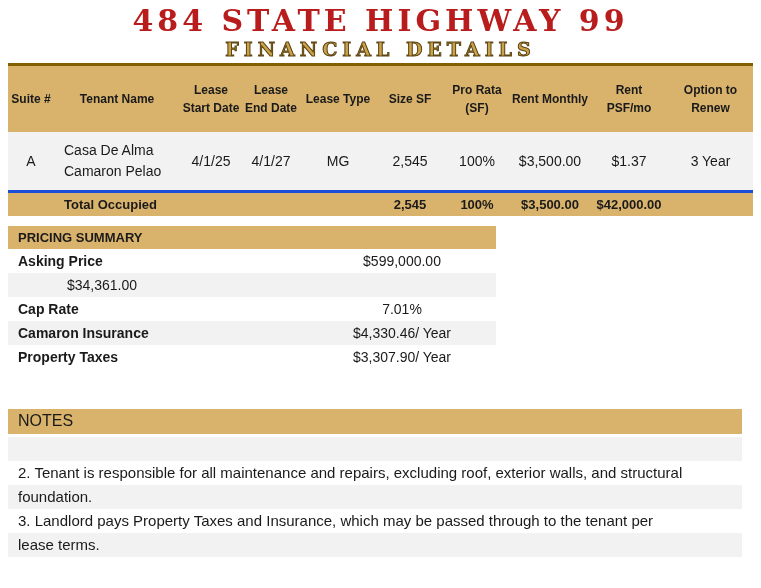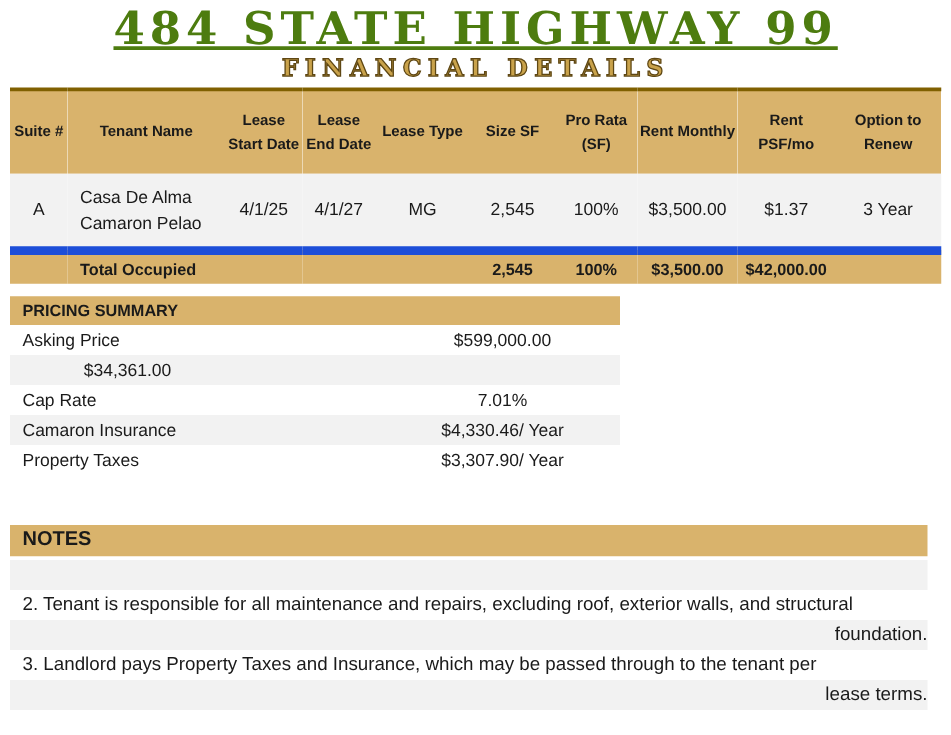--- a/index.html
+++ b/index.html
@@ -16,25 +16,24 @@
     width:761px;height:588px;
     background:#fff;
     font-family:"Liberation Sans",sans-serif;
     color:var(--ink);
     overflow:hidden;
   }
   .doc-header{text-align:center;padding-top:5px;}
   .title{
     font-family:"DejaVu Serif",serif;
     font-weight:bold;
-    font-size:36px;
+    font-size:30px;
     line-height:1.05;
     letter-spacing:4px;
-    color:#4d7c0f;
-    text-decoration:underline;
+    color:#b91c1c;
   }
   .subtitle{
     font-family:"DejaVu Serif",serif;
     font-weight:bold;
     font-size:19px;
     line-height:1.1;
     letter-spacing:5px;
     margin-top:2px;
     color:var(--gold-text);
     -webkit-text-stroke:1px var(--gold-stroke);
@@ -67,57 +66,57 @@
     font-size:14px;
     height:56px;
     line-height:1.5;
   }
   tr.rr-data td.cell-left{
     text-align:left;
     padding-left:10px;
   }
   tr.rr-total td{
     background:var(--gold);
-    border-top:7px solid #1d4ed8;
+    border-top:3px solid #1d4ed8;
     font-weight:bold;
     font-size:13px;
     height:21px;
   }
   tr.rr-total td.cell-left{
     text-align:left;
     padding-left:10px;
   }
   .pricing{margin:10px 0 0 8px;width:488px;}
   .pricing-header{
     background:var(--gold);
     font-weight:bold;
     font-size:13px;
     padding:4px 0 4px 10px;
   }
   .p-row{display:flex;align-items:center;height:24px;font-size:14px;}
   .p-row.alt{background:var(--stripe);}
-  .p-label{width:290px;font-weight:normal;padding-left:10px;}
+  .p-label{width:290px;font-weight:bold;padding-left:10px;}
   .p-value{width:188px;text-align:center;}
   .notes{margin:40px 0 0 8px;width:734px;}
   .notes-header{
     background:var(--gold);
-    font-weight:bold;
+    font-weight:normal;
     font-size:16px;
     padding:3px 0 4px 10px;
     margin-bottom:3px;
   }
   .note-line{
     height:24px;
     line-height:24px;
     font-size:15px;
     padding-left:10px;
     white-space:nowrap;
     overflow:hidden;
   }
-  .note-line.alt{background:var(--stripe);text-align:right;}
+  .note-line.alt{background:var(--stripe);}
 </style>
 </head>
 <body>
 
 <div class="page">
 
   <div class="doc-header">
     <div class="title">484 STATE HIGHWAY 99</div>
     <div class="subtitle">FINANCIAL DETAILS</div>
   </div>

